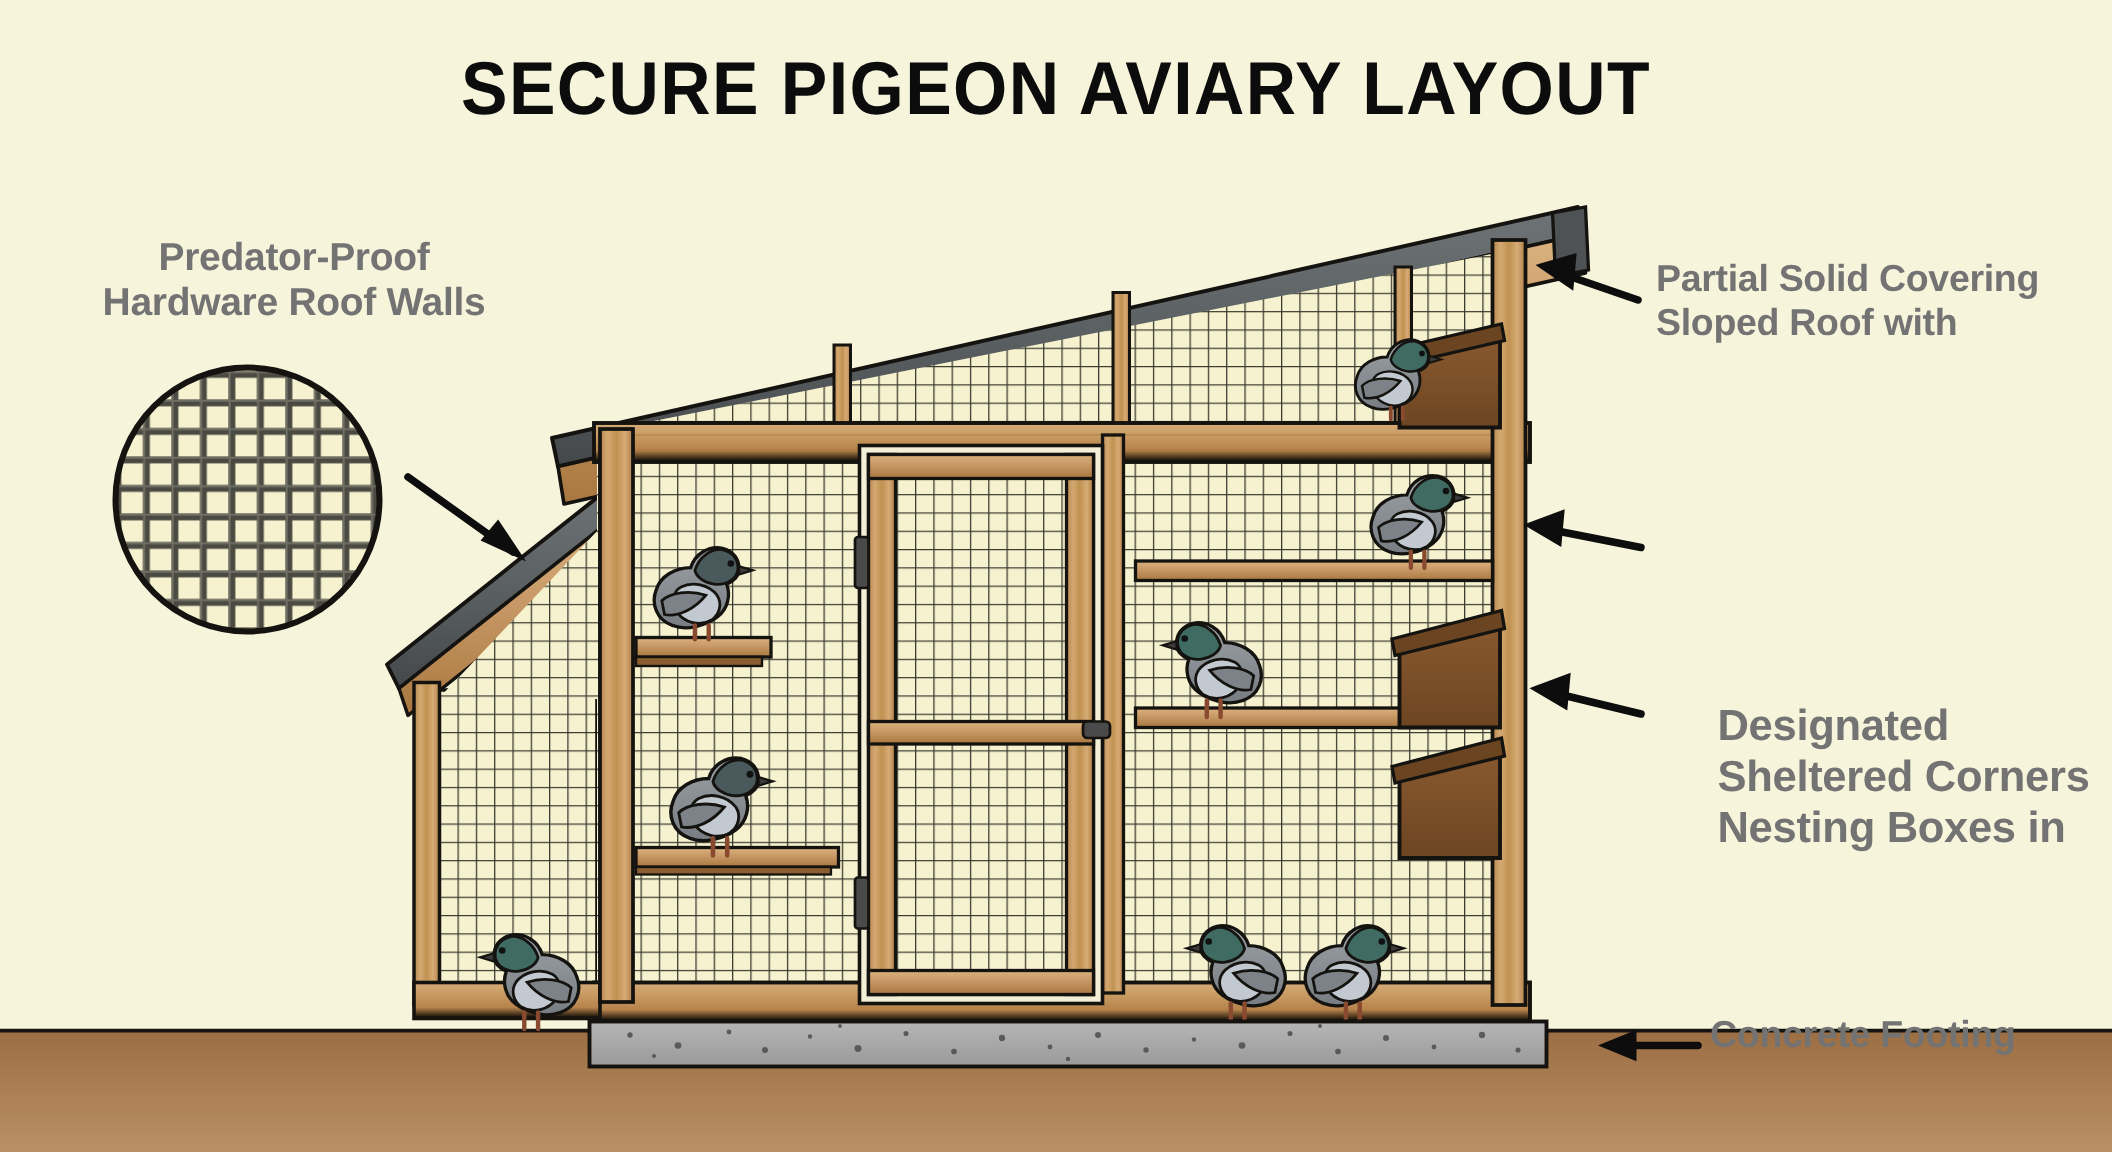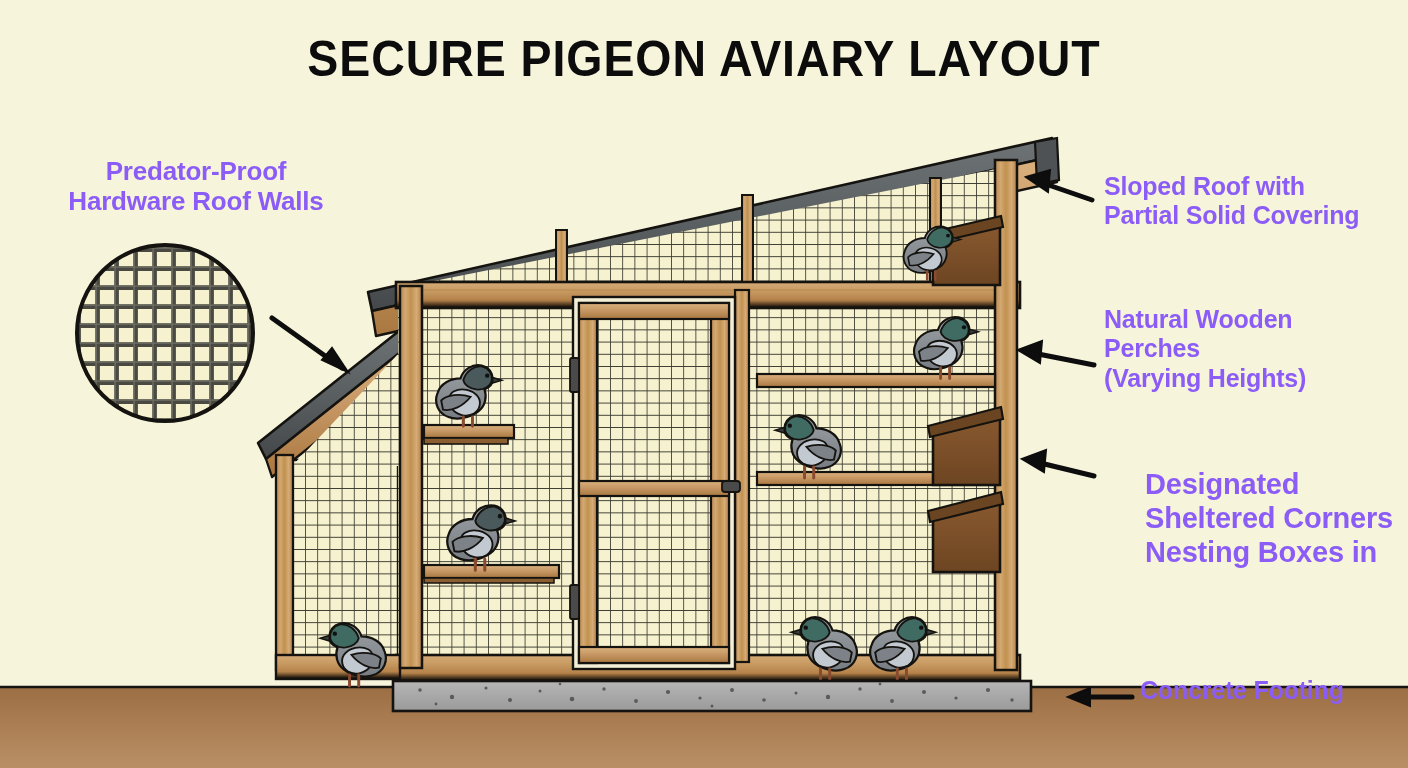--- a/index.html
+++ b/index.html
@@ -4,21 +4,21 @@
 <style>
   html,body{margin:0;padding:0;}
   body{
     width:1408px;height:768px;overflow:hidden;
     background:#f7f4dc;
     font-family:"Liberation Sans", sans-serif;
   }
   #stage{position:relative;width:1408px;height:768px;}
   #art{position:absolute;left:0;top:0;}
 
-  .lbl{position:absolute;color:#8b5cf6;font-weight:bold;letter-spacing:-0.2px;line-height:1.17;}
+  .lbl{position:absolute;color:#737373;font-weight:bold;letter-spacing:-0.2px;line-height:1.17;}
   #title{
     position:absolute;left:0;top:30px;width:1408px;text-align:center;
     font-size:50px;font-weight:bold;letter-spacing:1px;color:#0c0c0c;
     font-family:"Liberation Sans", sans-serif;
     transform:scaleX(0.93);transform-origin:50% 50%;
   }
   #lbl-mesh{left:46px;top:156px;width:300px;text-align:center;font-size:26px;}
   #lbl-roof{left:1104px;top:172px;width:300px;font-size:25px;}
   #lbl-perch{left:1104px;top:305px;width:300px;font-size:25px;}
   #lbl-nest{left:1145px;top:468px;width:300px;font-size:29px;}
@@ -387,29 +387,24 @@
       </g>
     </g>
   </svg>
 
   <div class="lbl" id="lbl-mesh">
     <div>Predator-Proof</div>
     <div>Hardware Roof Walls</div>
   </div>
 
   <div class="lbl" id="lbl-roof">
+    <div>Partial Solid Covering</div>
     <div>Sloped Roof with</div>
-    <div>Partial Solid Covering</div>
   </div>
 
-  <div class="lbl" id="lbl-perch">
-    <div>Natural Wooden</div>
-    <div>Perches</div>
-    <div>(Varying Heights)</div>
-  </div>
 
   <div class="lbl" id="lbl-nest">
     <div>Designated</div>
     <div>Sheltered Corners</div>
     <div>Nesting Boxes in</div>
   </div>
 
   <div class="lbl" id="lbl-foot">
     <div>Concrete Footing</div>
   </div>

